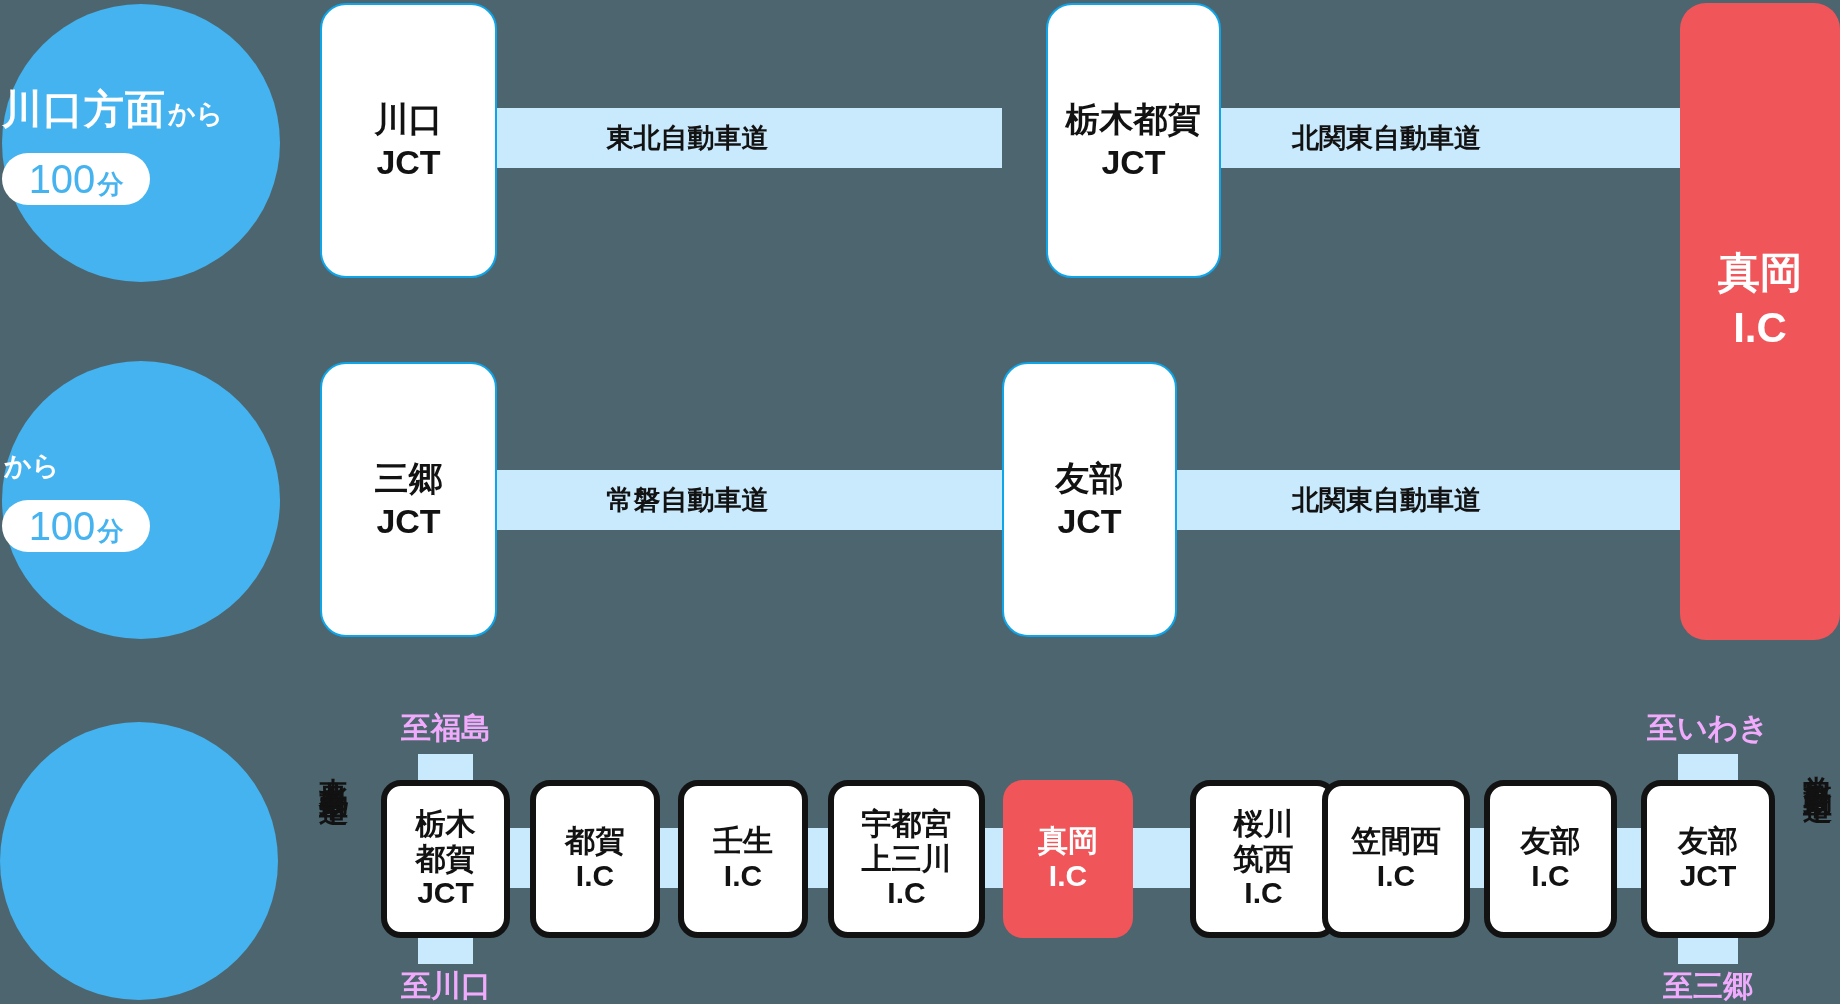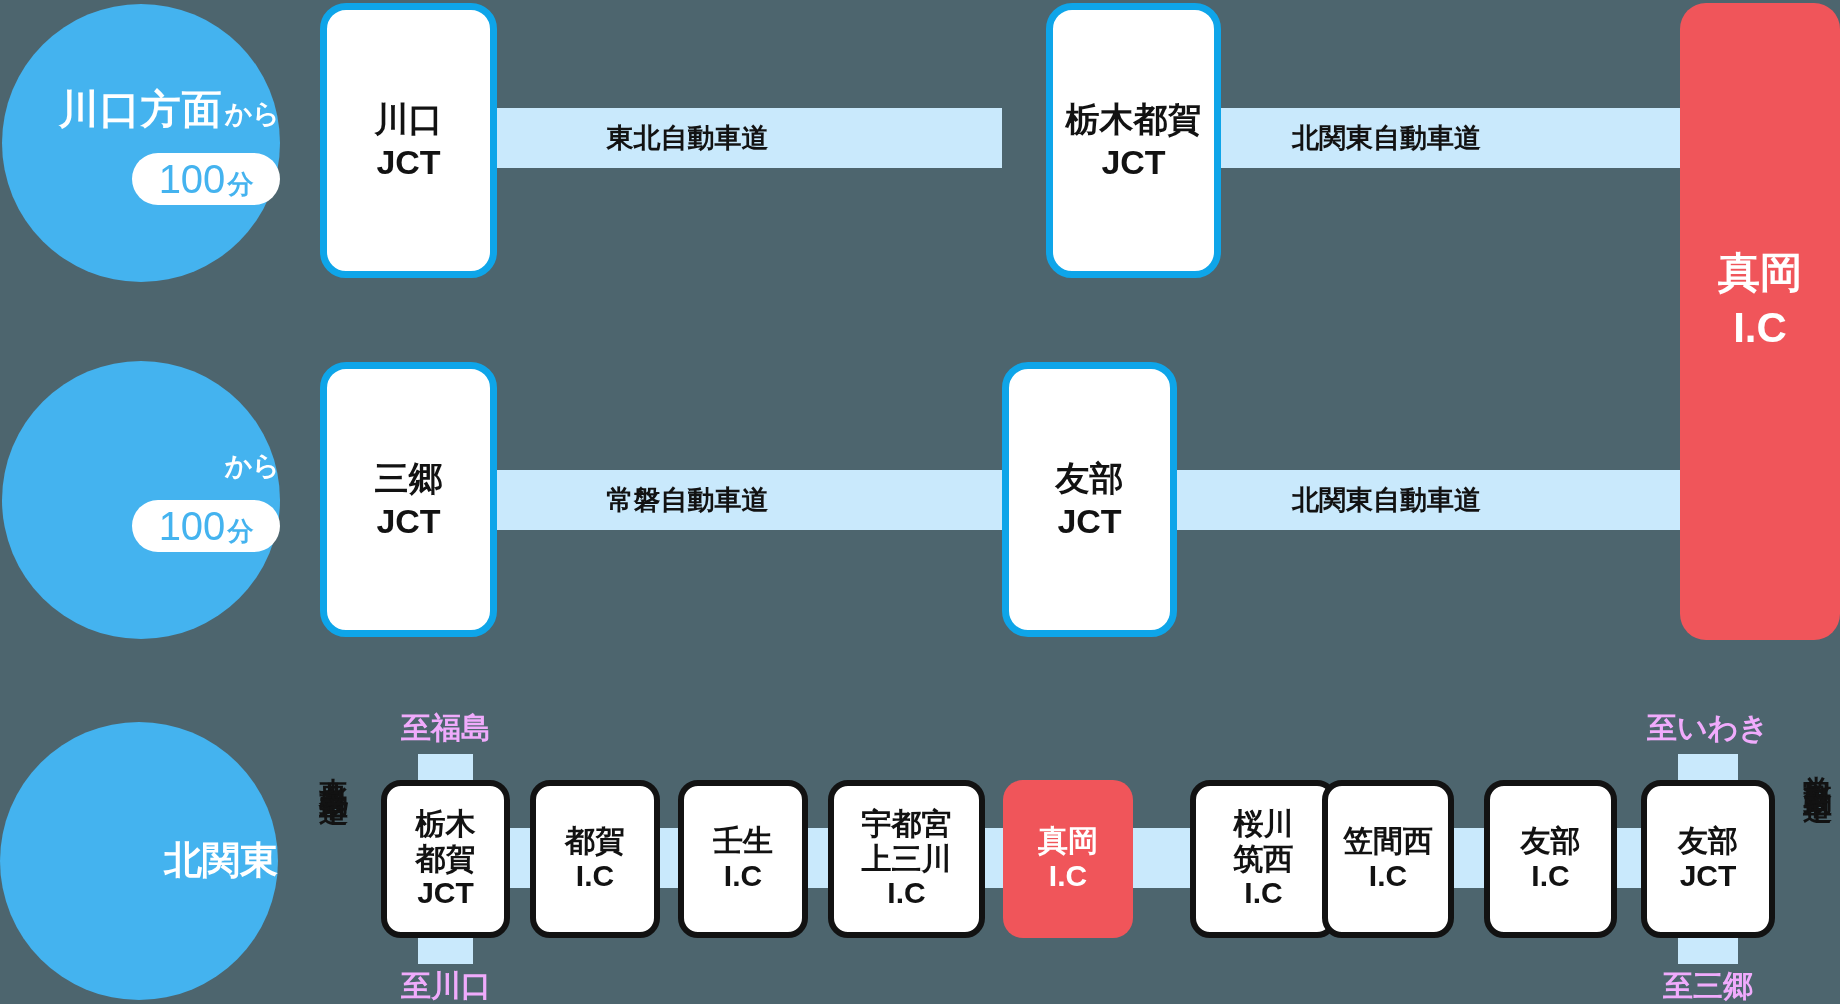--- a/index.html
+++ b/index.html
@@ -6,36 +6,36 @@
   .canvas{
     position:relative;width:1840px;height:1004px;overflow:hidden;
     background:#4D656E;
     font-family:"Liberation Sans","DejaVu Sans",sans-serif;
     color:#121212;
   }
   
   .circle{
     position:absolute;width:278px;height:278px;border-radius:50%;
     background:#44B3EF;color:#fff;
-    display:flex;flex-direction:column;align-items:flex-end;justify-content:center;
+    display:flex;flex-direction:column;align-items:flex-start;justify-content:center;
   }
   .origin-line{display:flex;align-items:baseline;white-space:nowrap;}
   .origin-main{font-size:40px;font-weight:800;letter-spacing:1px;}
   .origin-suffix{font-size:27px;font-weight:700;margin-left:2px;}
   .time-pill{
     margin-top:16px;width:148px;height:52px;border-radius:26px;background:#fff;
     display:flex;align-items:baseline;justify-content:center;color:#44B3EF;
     padding-top:2px;box-sizing:border-box;
   }
   .time-num{font-size:40px;font-weight:400;line-height:48px;}
   .time-unit{font-size:26px;font-weight:700;margin-left:2px;}
   .circle-2line{font-size:38px;font-weight:800;line-height:1.35;text-align:center;}
   
   .node{
-    position:absolute;background:#fff;border:7px solid #0ea5e9;border-radius:26px;
+    position:absolute;background:#fff;border:2px solid #0ea5e9;border-radius:26px;
     box-sizing:border-box;display:flex;flex-direction:column;align-items:center;justify-content:center;
     z-index:2;text-align:center;
   }
   .node-line{font-size:34px;font-weight:700;line-height:1.25;white-space:nowrap;}
   
   .bar{position:absolute;height:60px;background:#C9E9FC;z-index:1;}
   .bar-label{
     position:absolute;left:0;right:0;top:0;bottom:0;
     display:flex;align-items:center;justify-content:center;
     font-size:27px;font-weight:700;color:#121212;white-space:nowrap;
@@ -128,21 +128,20 @@
     <div class="node-line">JCT</div>
   </div>
 
   <div class="dest">
     <div class="dest-line">真岡</div>
     <div class="dest-line">I.C</div>
   </div>
 
   <div class="circle" style="left:0px;top:722px;">
     <div class="circle-2line">
-      <div>北関東</div>
     </div>
   </div>
 
   <div class="vtext" style="left:314px;top:754px;">東北自動車道</div>
   <div class="vtext" style="left:1798px;top:752px;">常磐自動車道</div>
 
   <div class="dir" style="left:376px;top:708px;width:140px;">至福島</div>
   <div class="dir" style="left:376px;top:966px;width:140px;">至川口</div>
   <div class="dir" style="left:1634px;top:708px;width:148px;">至いわき</div>
   <div class="dir" style="left:1634px;top:966px;width:148px;">至三郷</div>
@@ -174,21 +173,21 @@
   </div>
   <div class="station red" style="left:1003px;width:130px;">
     <div class="st-line">真岡</div>
     <div class="st-line">I.C</div>
   </div>
   <div class="station" style="left:1153px;width:147px;margin-left:37px;">
     <div class="st-line">桜川</div>
     <div class="st-line">筑西</div>
     <div class="st-line">I.C</div>
   </div>
-  <div class="station" style="left:1322px;width:132px;">
+  <div class="station" style="left:1322px;width:148px;">
     <div class="st-line">笠間西</div>
     <div class="st-line">I.C</div>
   </div>
   <div class="station" style="left:1484px;width:133px;">
     <div class="st-line">友部</div>
     <div class="st-line">I.C</div>
   </div>
   <div class="station" style="left:1641px;width:134px;">
     <div class="st-line">友部</div>
     <div class="st-line">JCT</div>

